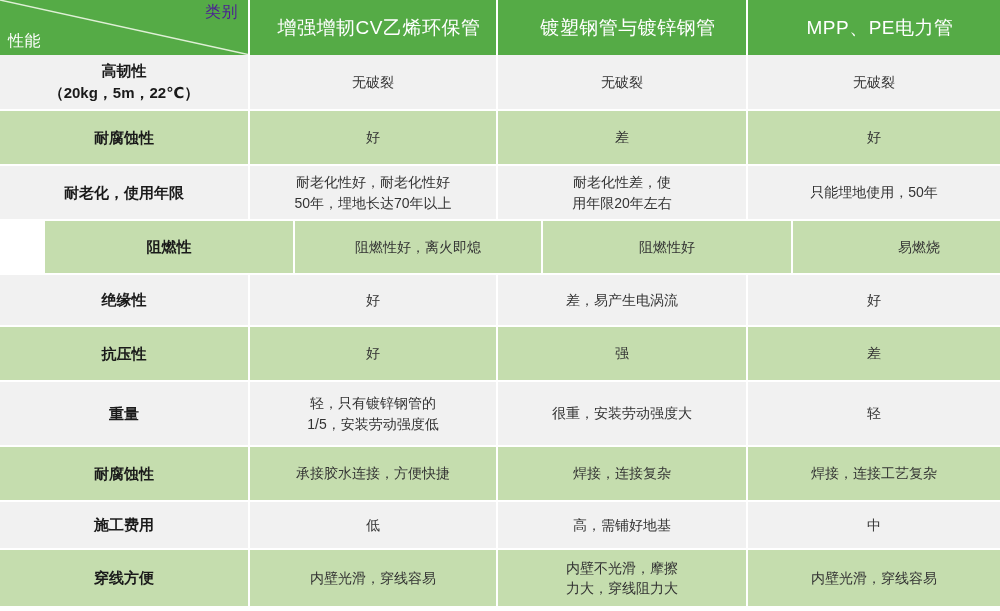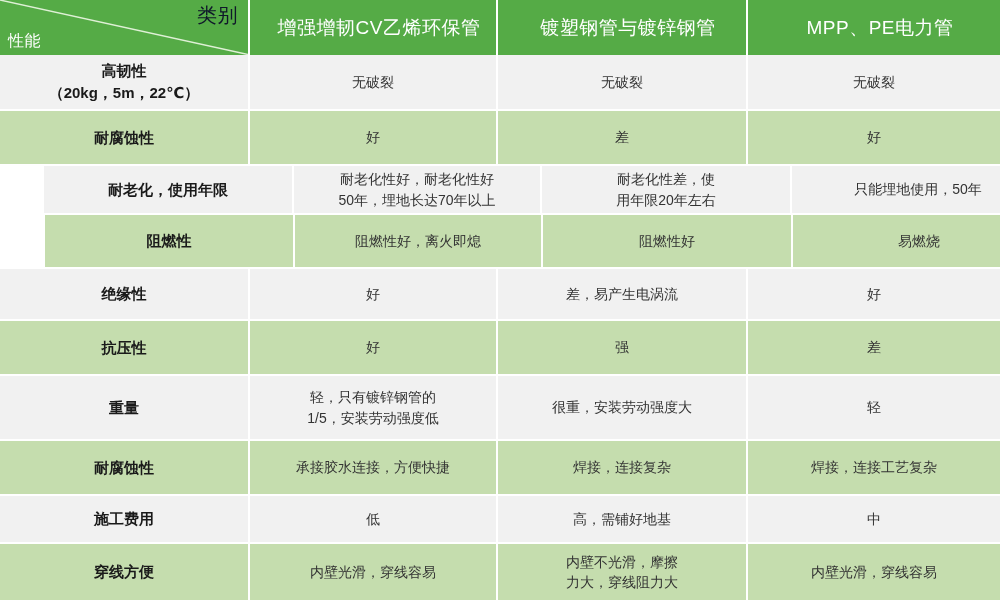--- a/index.html
+++ b/index.html
@@ -37,21 +37,21 @@
     position:relative;
     overflow:hidden;
   }
   .th-corner .diag{
     position:absolute;left:0;top:0;width:250px;height:55px;
     pointer-events:none;
   }
   .corner-cat{
     position:absolute;
     right:10px;top:2px;
-    font-size:20px;color:#0f172a;
+    font-size:16px;color:#4c1d95;
   }
   .corner-perf{
     position:absolute;
     left:8px;bottom:3px;
     font-size:16px;color:#ffffff;text-align:center;
   }
   .th-col{flex:0 0 248px;width:248px;font-size:19px;padding-left:12px;}
   .th-col.c2{flex:0 0 250px;width:250px;}
   .th-col.c3{flex:0 0 252px;width:252px;}
 
@@ -81,21 +81,21 @@
     font-size:15px;font-weight:bold;color:#1a1a1a;
   }
   .td.v1{flex:0 0 248px;width:248px;font-size:14px;}
   .td.v2{flex:0 0 250px;width:250px;font-size:14px;}
   .td.v3{flex:0 0 252px;width:252px;font-size:14px;}
 
   .cell-text{display:block;white-space:pre-line;}
   .td.label .cell-text{font-size:15px;}
 
   
-  .r0{height:56px;} .r1{height:55px;} .r2{height:49px;margin-left:44px;}
+  .r0{height:56px;} .r1{height:55px;} .r2{height:55px;}
   .r3{height:54px;padding-left:45px;} .r4{height:52px;justify-content:center;} .r5{height:55px;}
   .r6{height:65px;} .r7{height:55px;} .r8{height:48px;}
   .r9{height:56px;}
 </style>
 </head>
 <body>
 
 <div id="comparison-table">
 
   <div class="thead">

